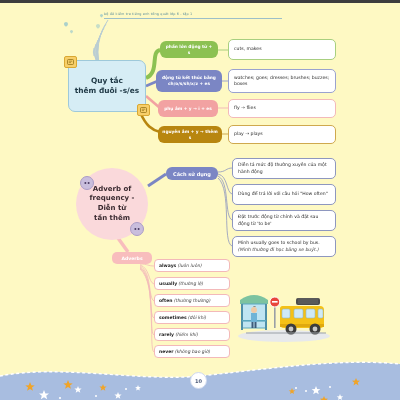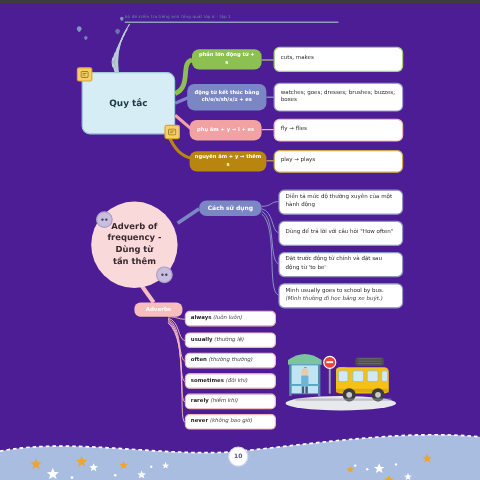--- a/index.html
+++ b/index.html
@@ -1,21 +1,21 @@
 <!DOCTYPE html>
 <html><head>
 <meta charset="utf-8">
 <style>
   html,body{margin:0;padding:0;}
   body{
     width:400px;height:400px;overflow:hidden;position:relative;
     background:#ffffff;
     font-family:"DejaVu Sans","Liberation Sans",sans-serif;
   }
-  #page{position:absolute;inset:0;background:#4c1d95;overflow:hidden;padding-left:10px;}
+  #page{position:absolute;inset:0;background:#fef9c3;overflow:hidden;padding-left:10px;}
 
   
   .top-rule{position:absolute;left:0;top:0;width:400px;height:3px;background:#3d3d3d;}
 
   
   .spiral{position:absolute;left:50px;top:18px;width:70px;height:68px;overflow:hidden;}
   .spiral svg{display:block;}
   .drop{position:absolute;border-radius:50% 50% 50% 0;background:#8fc3cd;transform:rotate(-45deg);}
 
   
@@ -183,20 +183,21 @@
           <path d="M1.8 2.2h3.4M1.8 3.6h2.2" stroke="#8a6a10" stroke-width="0.6"></path>
         </svg>
     </div>
     <div class="sticky br">
       <svg width="7" height="6" viewBox="0 0 7 6">
           <rect x="0.5" y="0.5" width="6" height="5" rx="1" fill="none" stroke="#8a6a10" stroke-width="0.7"></rect>
           <path d="M1.8 2.2h3.4M1.8 3.6h2.2" stroke="#8a6a10" stroke-width="0.6"></path>
         </svg>
     </div>
     <span>Quy tắc</span>
+    <span>thêm đuôi -s/es</span>
   </div>
 
   <div class="node pill green" style="left:160px;top:41px;width:58px;height:17px;">
     <span>phần lớn động từ + s</span>
   </div>
   <div class="node ex b-green" style="left:228px;top:39px;width:108px;height:21px;">
     <span>cuts, makes</span>
   </div>
 
   <div class="node pill blue" style="left:156px;top:70px;width:66px;height:22px;">
@@ -228,21 +229,21 @@
         </svg>
     </div>
     <div class="bubble br">
       <svg width="8" height="5" viewBox="0 0 8 5">
           <circle cx="2.4" cy="2" r="1" fill="#4a3c63"></circle>
           <circle cx="5.6" cy="2" r="1" fill="#4a3c63"></circle>
         </svg>
     </div>
     <span>Adverb of</span>
     <span>frequency -</span>
-    <span>Dùng từ</span>
+    <span>Diễn từ</span>
     <span>tần thêm</span>
   </div>
 
   <div class="node usage">
     <span>Cách sử dụng</span>
   </div>
 
   <div class="node ex b-gray" style="left:232px;top:158px;width:104px;height:21px;">
     <span>Diễn tả mức độ thường xuyên của một hành động</span>
   </div>

